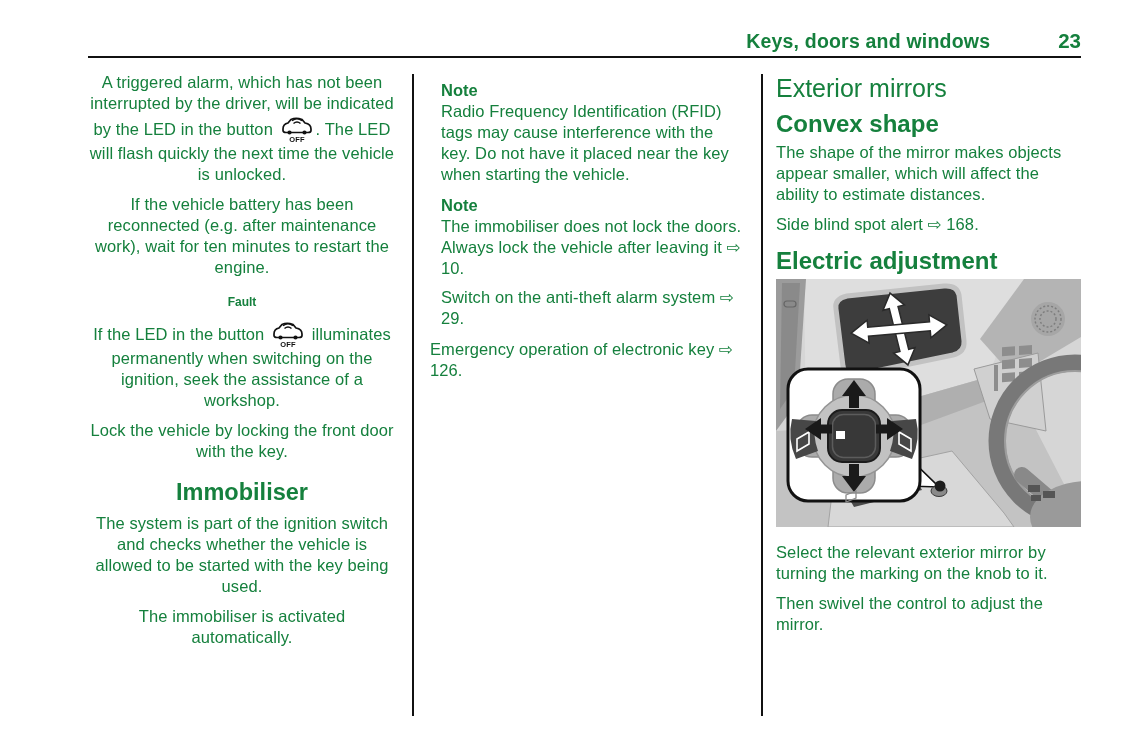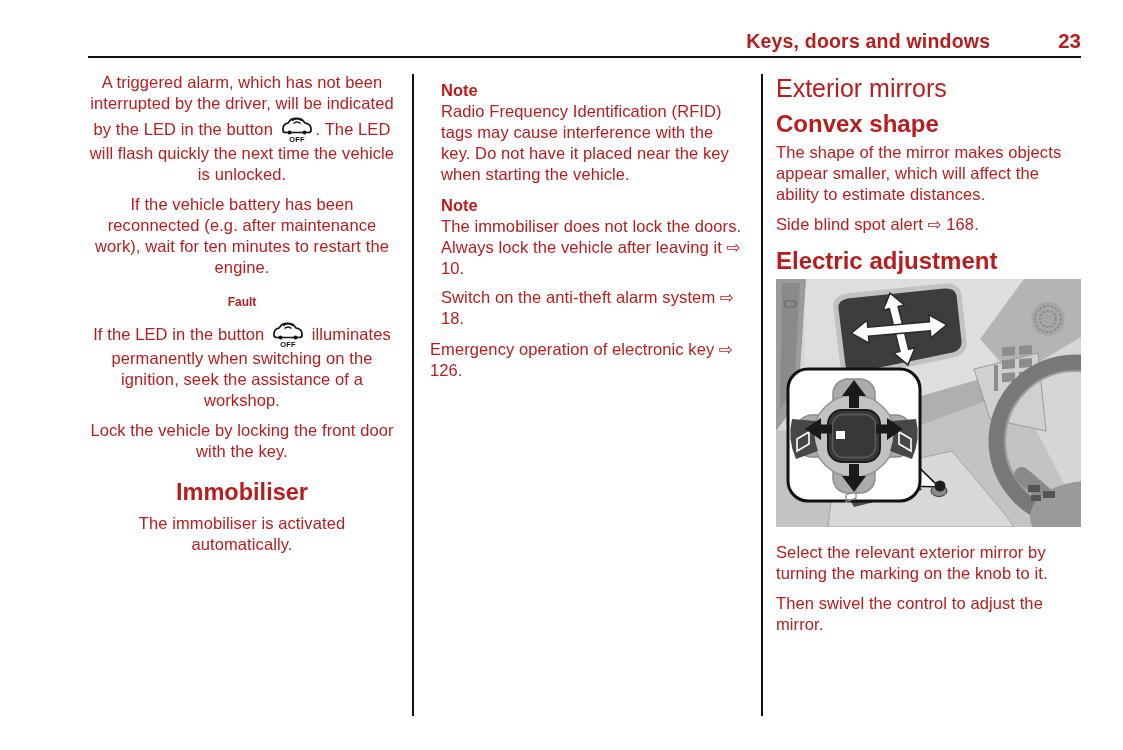--- a/index.html
+++ b/index.html
@@ -3,21 +3,21 @@
 <meta charset="utf-8">
 <style>
   * { box-sizing: border-box; margin: 0; padding: 0; }
   html,body { background:#ffffff; }
   .page {
     position: relative;
     width: 1123px;
     height: 750px;
     background: #ffffff;
     font-family: "Liberation Sans", "DejaVu Sans", sans-serif;
-    color: #b91c1c;
+    color: #15803d;
     overflow: hidden;
   }
   
   .header {
     position: absolute;
     left: 88px; top: 29px;
     width: 993px;
     display: flex;
     justify-content: flex-end;
     align-items: baseline;
@@ -129,34 +129,35 @@
         <circle cx="10.5" cy="18.5" r="2.1" fill="#111"></circle>
         <circle cx="25.5" cy="18.5" r="2.1" fill="#111"></circle>
         <text x="18" y="27.5" font-size="7.5" font-weight="bold" text-anchor="middle" fill="#111">OFF</text>
       </svg><span> illuminates permanently when switching on the ignition, seek the assistance of a workshop.</span></p>
 
 
     <p class="body-p">Lock the vehicle by locking the front door with the key.</p>
 
     <div class="h-section">Immobiliser</div>
 
+    <p class="body-p">The system is part of the ignition switch and checks whether the vehicle is allowed to be started with the key being used.</p>
     <p class="body-p">The immobiliser is activated automatically.</p>
   </div>
 
   <div class="col col2">
 
     <div class="note-block">
       <div class="note-label">Note</div>
       <p class="body-p">Radio Frequency Identification (RFID) tags may cause interference with the key. Do not have it placed near the key when starting the vehicle.</p>
     </div>
 
     <div class="note-block">
       <div class="note-label">Note</div>
       <p class="body-p">The immobiliser does not lock the doors. Always lock the vehicle after leaving it ⇨ 10.</p>
-      <p class="body-p">Switch on the anti-theft alarm system ⇨ 18.</p>
+      <p class="body-p">Switch on the anti-theft alarm system ⇨ 29.</p>
     </div>
 
     <p class="body-p">Emergency operation of electronic key ⇨ 126.</p>
   </div>
 
   <div class="col col3">
 
     <div class="h-top">Exterior mirrors</div>
 
     <div class="h-sub" style="margin-top:6px;">Convex shape</div>

